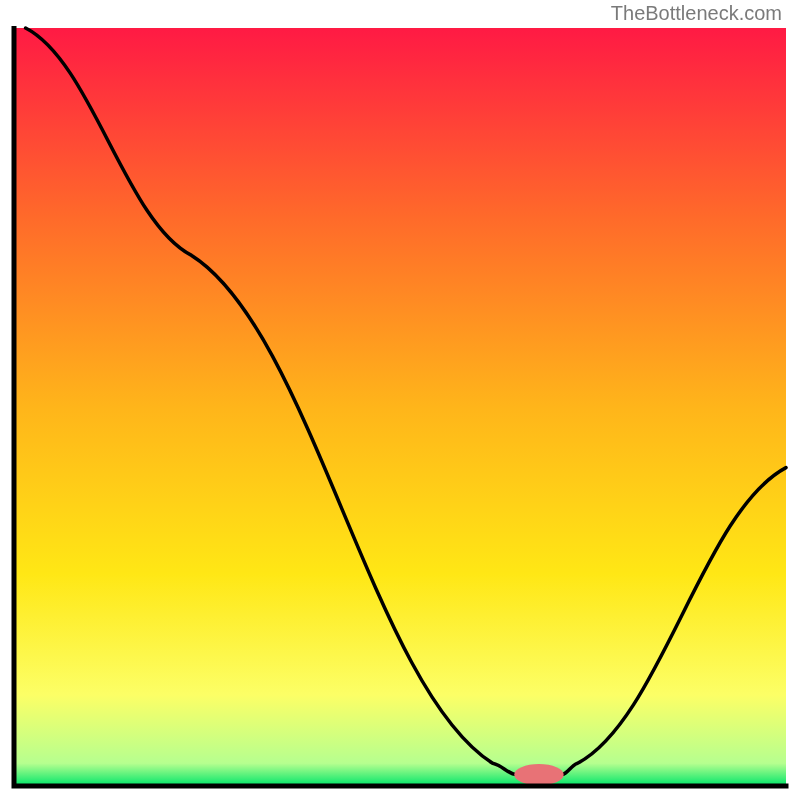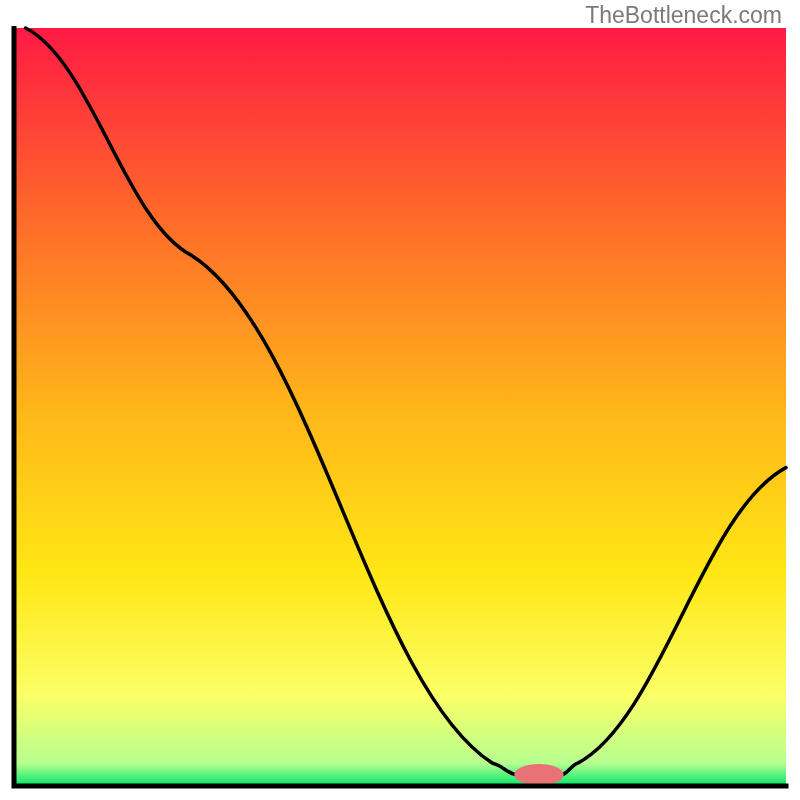--- a/index.html
+++ b/index.html
@@ -9,21 +9,21 @@
     height: 800px;
     background: #ffffff;
     font-family: Arial, Helvetica, sans-serif;
     position: relative;
   }
   .watermark {
     position: absolute;
     top: 2px;
     right: 18px;
     color: #7a7a7a;
-    font-size: 23px;
+    font-size: 20px;
     font-weight: 500;
     z-index: 10;
   }
   .chart-wrapper {
     position: absolute;
     left: 10px;
     top: 26px;
     width: 780px;
     height: 764px;
   }

